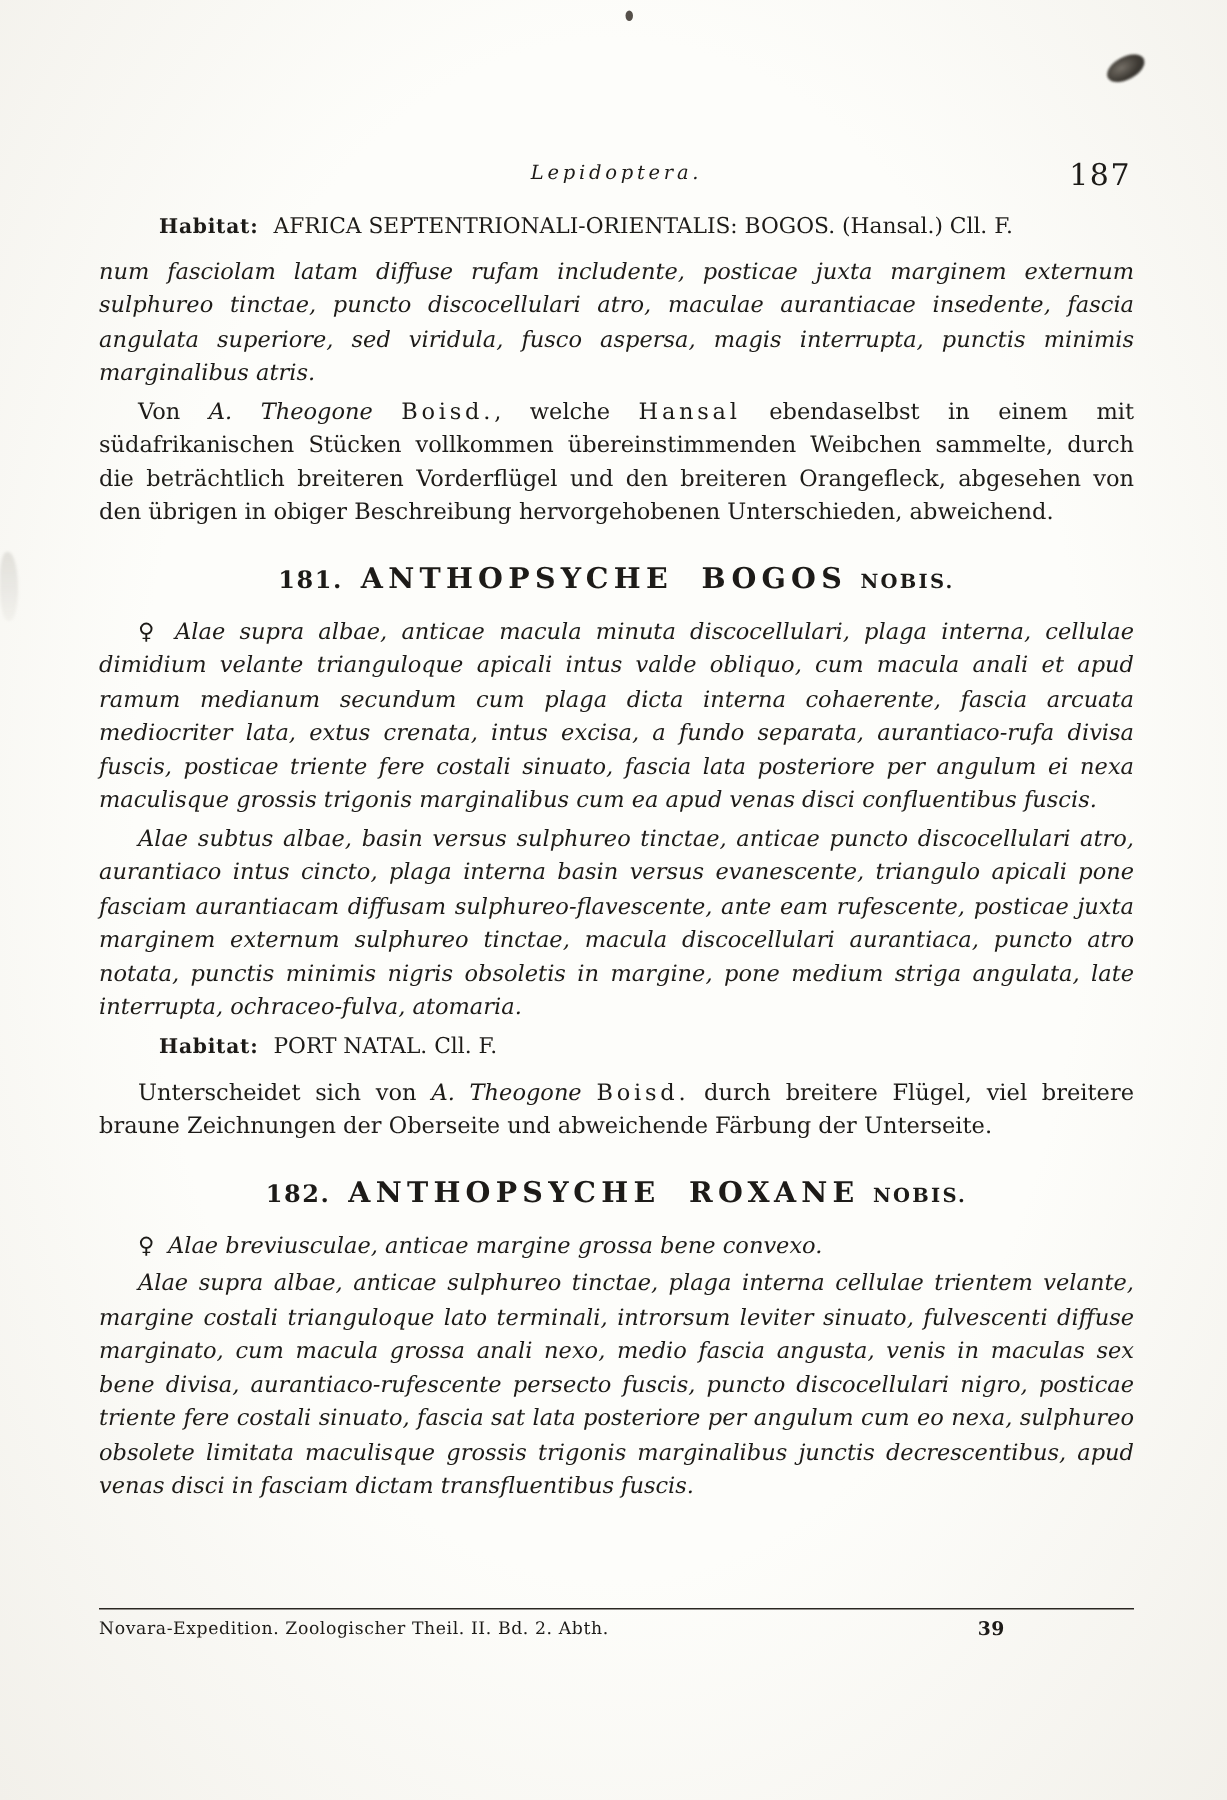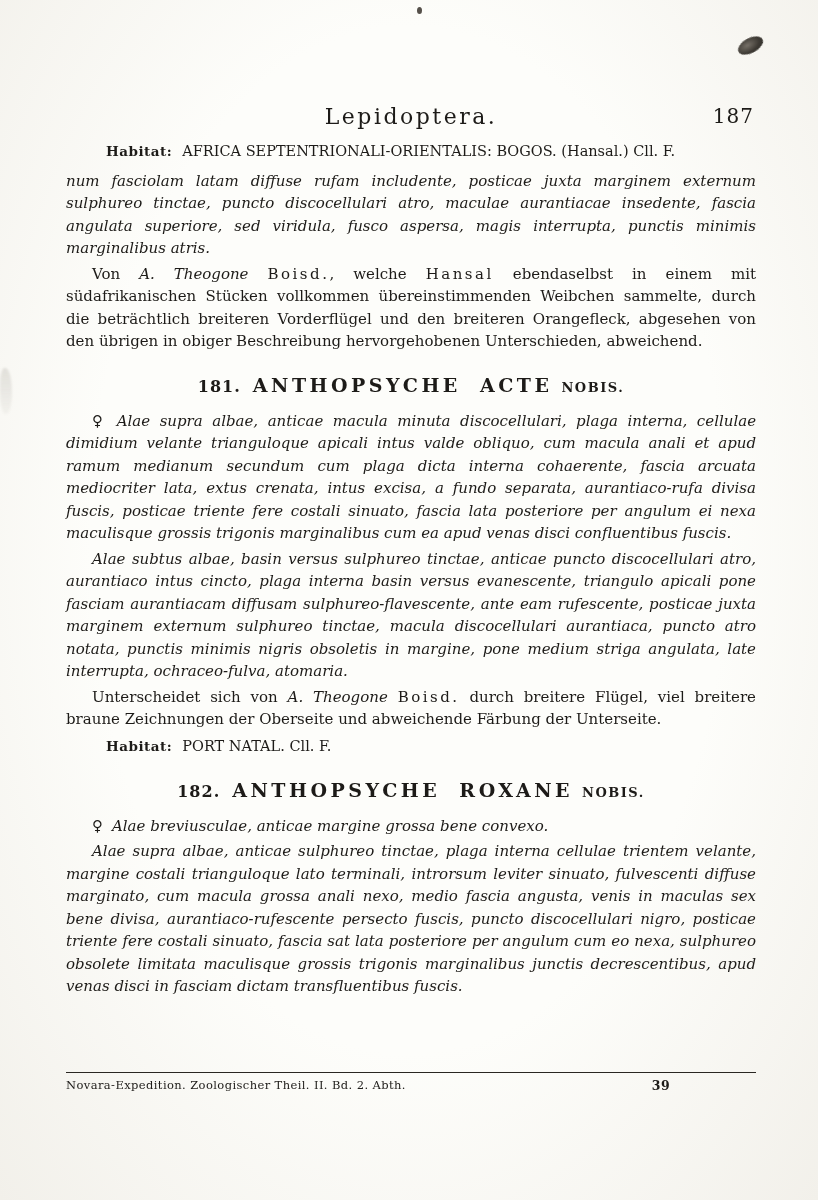--- a/index.html
+++ b/index.html
@@ -15,21 +15,22 @@
     color: #1d1b18;
     overflow: hidden;
   }
   .running-head {
     position: absolute;
     top: 104px; left: 66px; right: 62px;
     text-align: center;
     height: 24px;
   }
   .running-title {
-    font-size: 22px;
+    font-style: italic;
+    font-size: 13px;
     letter-spacing: 2.5px;
   }
   .page-number {
     position: absolute;
     right: 2px; top: 0;
     font-size: 20px;
     letter-spacing: 1px;
   }
   .content {
     position: absolute;
@@ -134,32 +135,32 @@
 
     <p class="para habitat">
       <span class="habitat-label">Habitat:</span><span>AFRICA SEPTENTRIONALI-ORIENTALIS: BOGOS. (Hansal.) Cll. F.</span>
     </p>
 
     <p class="para latin"><span>num fasciolam latam diffuse rufam includente, posticae juxta marginem externum sulphureo tinctae, puncto discocellulari atro, maculae aurantiacae insedente, fascia angulata superiore, sed viridula, fusco aspersa, magis interrupta, punctis minimis marginalibus atris.</span></p>
 
     <p class="para indent"><span>Von </span><span class="italic">A. Theogone </span><span class="spaced">Boisd.</span><span>, welche </span><span class="spaced">Hansal</span><span> ebendaselbst in einem mit südafrikanischen Stücken vollkommen übereinstimmenden Weibchen sammelte, durch die beträchtlich breiteren Vorderflügel und den breiteren Orangefleck, abgesehen von den übrigen in obiger Beschreibung hervorgehobenen Unterschieden, abweichend.</span></p>
 
     <h2 class="species-heading">
-      <span class="species-number">181.</span><span class="species-name">ANTHOPSYCHE ACTE</span><span class="species-author">NOBIS.</span>
+      <span class="species-number">181.</span><span class="species-name">ANTHOPSYCHE BOGOS</span><span class="species-author">NOBIS.</span>
     </h2>
 
     <p class="para latin indent"><span class="female-symbol">♀</span><span>Alae supra albae, anticae macula minuta discocellulari, plaga interna, cellulae dimidium velante trianguloque apicali intus valde obliquo, cum macula anali et apud ramum medianum secundum cum plaga dicta interna cohaerente, fascia arcuata mediocriter lata, extus crenata, intus excisa, a fundo separata, aurantiaco-rufa divisa fuscis, posticae triente fere costali sinuato, fascia lata posteriore per angulum ei nexa maculisque grossis trigonis marginalibus cum ea apud venas disci confluentibus fuscis.</span></p>
 
     <p class="para latin indent"><span>Alae subtus albae, basin versus sulphureo tinctae, anticae puncto discocellulari atro, aurantiaco intus cincto, plaga interna basin versus evanescente, triangulo apicali pone fasciam aurantiacam diffusam sulphureo-flavescente, ante eam rufescente, posticae juxta marginem externum sulphureo tinctae, macula discocellulari aurantiaca, puncto atro notata, punctis minimis nigris obsoletis in margine, pone medium striga angulata, late interrupta, ochraceo-fulva, atomaria.</span></p>
 
-    <p class="para indent"><span>Unterscheidet sich von </span><span class="italic">A. Theogone </span><span class="spaced">Boisd.</span><span> durch breitere Flügel, viel breitere braune Zeichnungen der Oberseite und abweichende Färbung der Unterseite.</span></p>
-
     <p class="para habitat">
       <span class="habitat-label">Habitat:</span><span>PORT NATAL. Cll. F.</span>
     </p>
+
+    <p class="para indent"><span>Unterscheidet sich von </span><span class="italic">A. Theogone </span><span class="spaced">Boisd.</span><span> durch breitere Flügel, viel breitere braune Zeichnungen der Oberseite und abweichende Färbung der Unterseite.</span></p>
 
     <h2 class="species-heading">
       <span class="species-number">182.</span><span class="species-name">ANTHOPSYCHE ROXANE</span><span class="species-author">NOBIS.</span>
     </h2>
 
     <p class="para latin indent"><span class="female-symbol">♀</span><span>Alae breviusculae, anticae margine grossa bene convexo.</span></p>
 
     <p class="para latin indent"><span>Alae supra albae, anticae sulphureo tinctae, plaga interna cellulae trientem velante, margine costali trianguloque lato terminali, introrsum leviter sinuato, fulvescenti diffuse marginato, cum macula grossa anali nexo, medio fascia angusta, venis in maculas sex bene divisa, aurantiaco-rufescente persecto fuscis, puncto discocellulari nigro, posticae triente fere costali sinuato, fascia sat lata posteriore per angulum cum eo nexa, sulphureo obsolete limitata maculisque grossis trigonis marginalibus junctis decrescentibus, apud venas disci in fasciam dictam transfluentibus fuscis.</span></p>
 
   </main>

